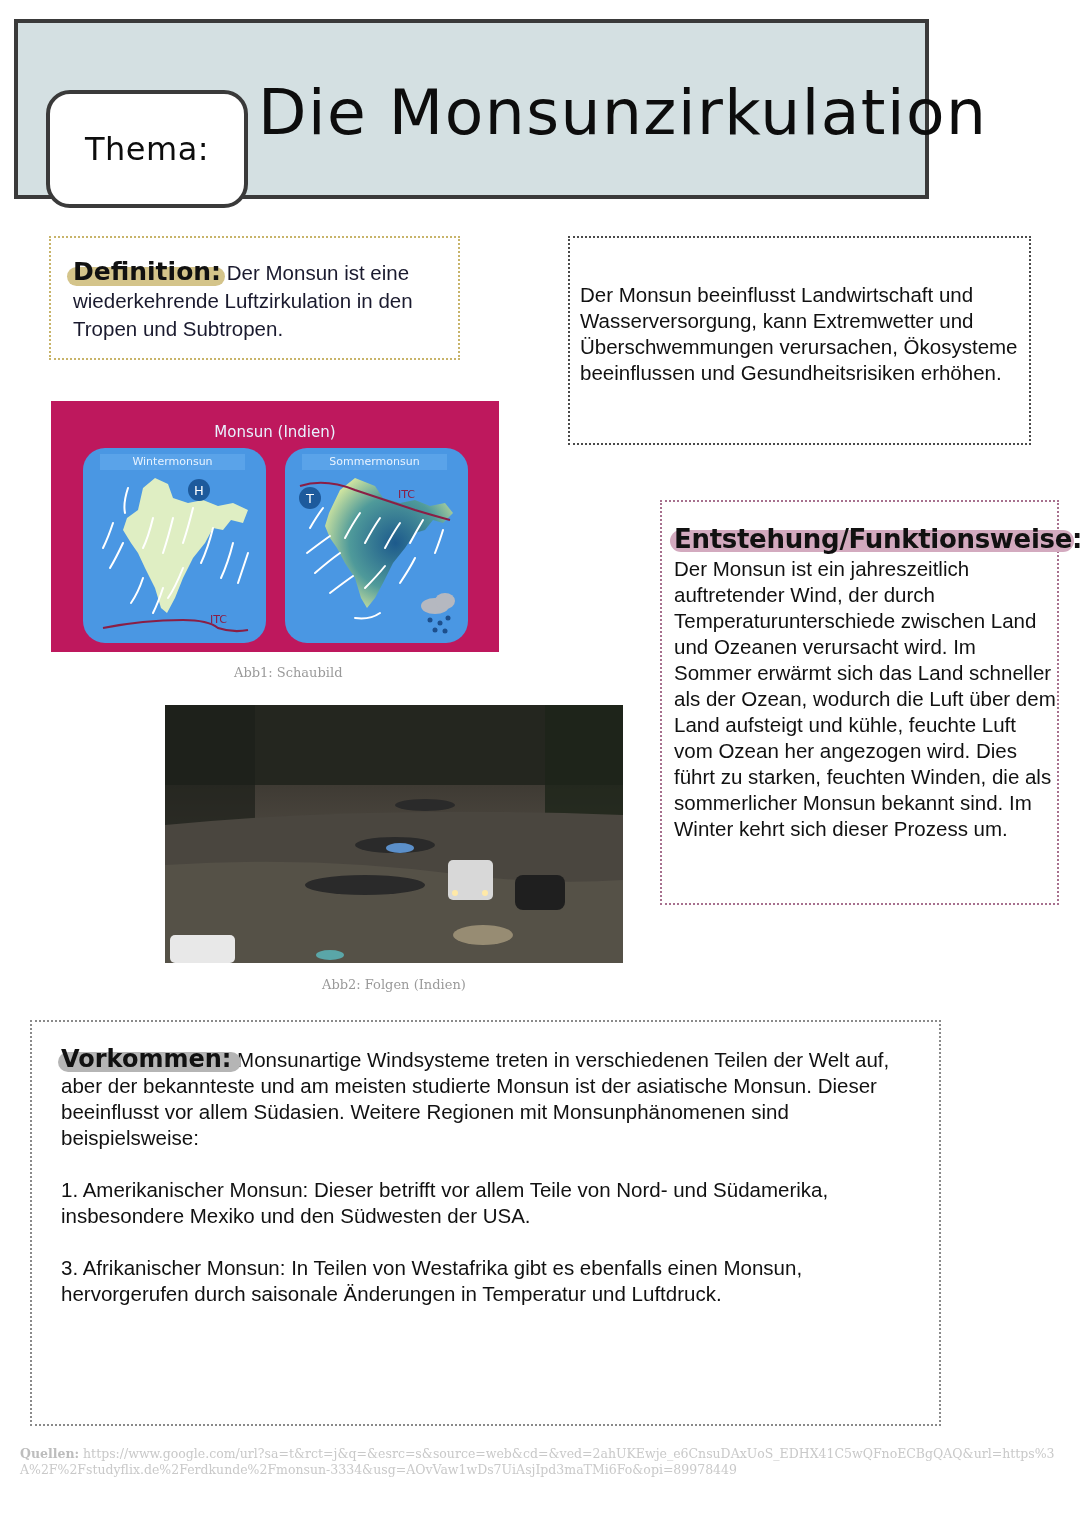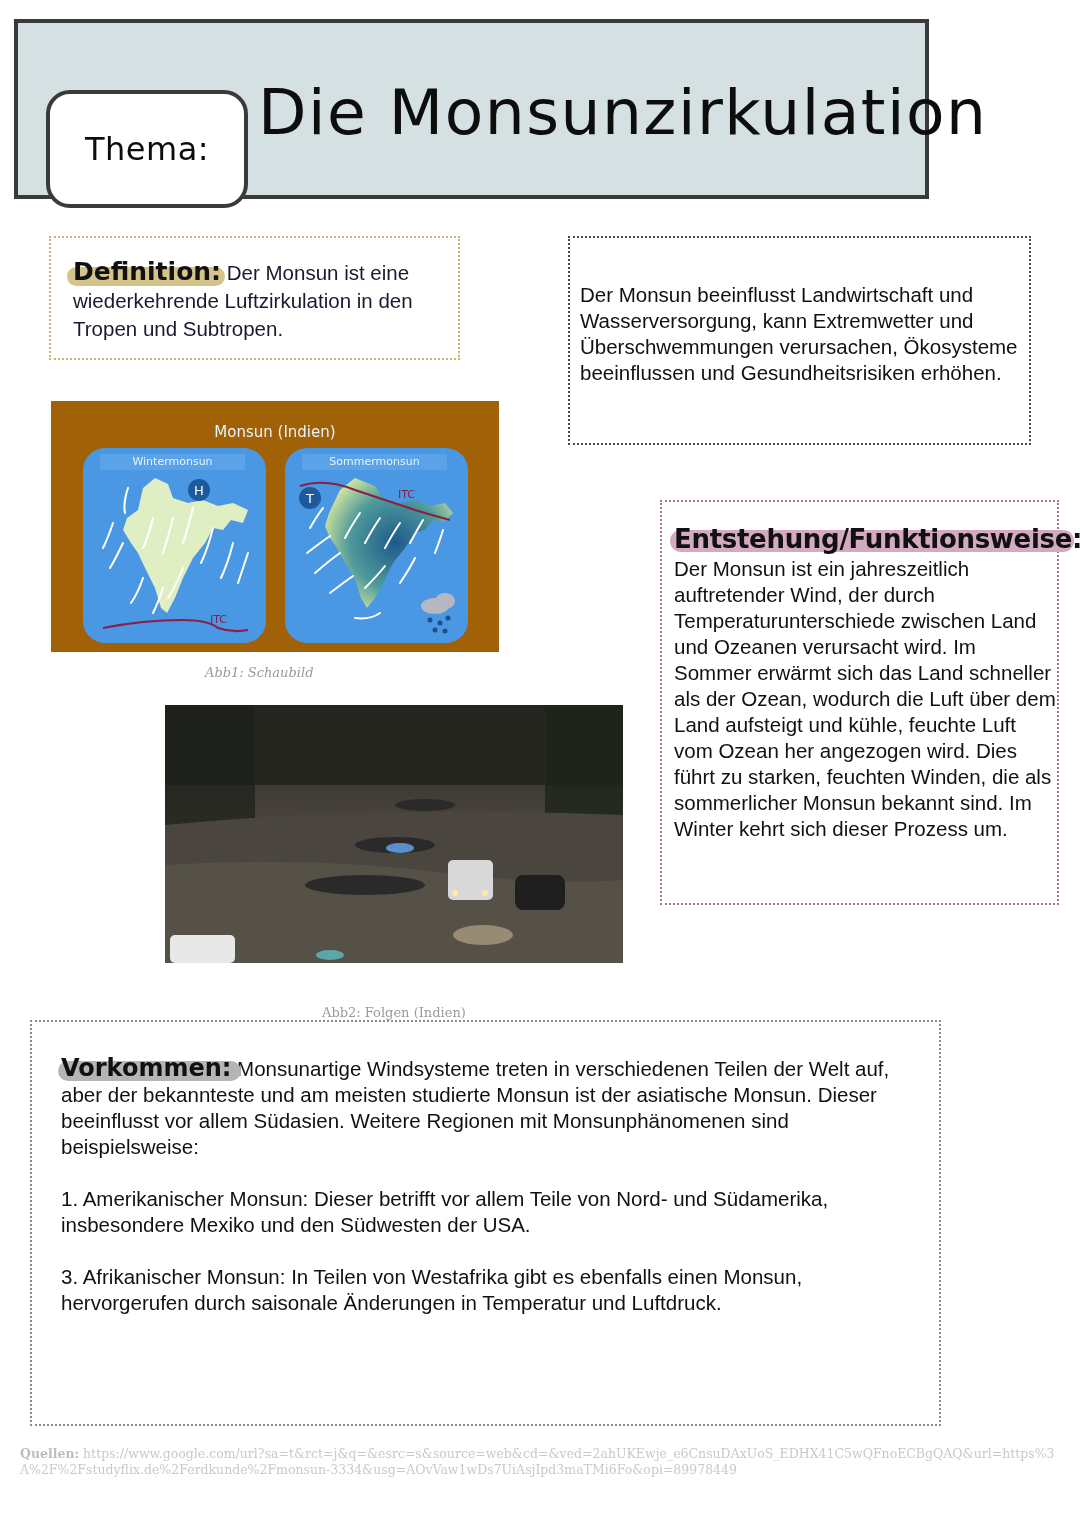--- a/index.html
+++ b/index.html
@@ -45,26 +45,26 @@
 
     .def-text { left: 22px; top: 20px; width: 380px; font-size: 20.5px; line-height: 28px; color: #1a1a2e; }
     .def-text .heading { font-size: 25px; }
 
     .folgen-head { left: 10px; top: 10px; font-size: 26px; font-family: "DejaVu Sans", sans-serif; font-weight: bold; white-space: nowrap; letter-spacing: -0.3px; }
     .folgen-text { left: 10px; top: 44px; width: 450px; }
 
     .entst-head { left: 12px; top: 22px; font-size: 26px; font-family: "DejaVu Sans", sans-serif; font-weight: bold; white-space: nowrap; letter-spacing: -0.3px; }
     .entst-text { left: 12px; top: 54px; width: 385px; }
 
-    .vork-text { left: 29px; top: 33px; width: 870px; }
+    .vork-text { left: 29px; top: 24px; width: 870px; }
     .vork-text .heading { font-size: 24px; }
     .vork-text p { margin: 0 0 26px 0; }
 
     
-    .fig1 { left: 51px; top: 401px; width: 448px; height: 251px; background: #a16207; overflow: hidden; }
+    .fig1 { left: 51px; top: 401px; width: 448px; height: 251px; background: #be185d; overflow: hidden; }
     .fig1-title { position: absolute; left: 0; width: 100%; top: 22px; text-align: center; color: #e8f3ff; font-size: 15px; font-family: "DejaVu Sans", sans-serif; }
     .panel { position: absolute; top: 47px; width: 183px; height: 195px; background: #4a97e3; border-radius: 22px; }
     .panel-label { position: absolute; left: 17px; top: 6px; width: 145px; height: 16px; background: #5aa3e9; color: #e8f3ff; font-size: 11px; font-family: "DejaVu Sans", sans-serif; text-align: center; line-height: 16px; }
     .caption { font-family: "DejaVu Serif", serif; font-size: 13px; color: #9a9a9a; }
 
     .fig2 { left: 165px; top: 705px; width: 458px; height: 258px; overflow: hidden;
       background: linear-gradient(180deg, #2b2b27 0%, #3e3a33 30%, #4f4a42 55%, #38342e 100%); }
 
     .sources { left: 20px; top: 1446px; width: 1040px; font-family: "DejaVu Serif", serif; font-size: 12.5px; line-height: 16px; color: #c9c9c9; word-break: break-all; }
     .sources b { color: #bdbdbd; }
@@ -151,21 +151,21 @@
           <circle cx="145" cy="172" r="2.5"></circle>
           <circle cx="155" cy="175" r="2.5"></circle>
           <circle cx="163" cy="170" r="2.5"></circle>
           <circle cx="150" cy="182" r="2.5"></circle>
           <circle cx="160" cy="183" r="2.5"></circle>
         </g>
     </svg>
     <div style="position:absolute; left:113px; top:40px; color:#8a1e45; font-size:11px; font-family:'DejaVu Sans',sans-serif;">ITC</div>
   </div>
 </div>
-<div class="abs caption" style="left:205px; top:665px;font-style:italic;">Abb1: Schaubild</div>
+<div class="abs caption" style="left:234px; top:665px;">Abb1: Schaubild</div>
 
 <div class="abs fig2">
   <svg width="458" height="258">
     <rect x="0" y="0" width="458" height="80" fill="#24261f"></rect>
     <rect x="0" y="0" width="90" height="258" fill="#1c1f19" opacity="0.7"></rect>
     <rect x="380" y="0" width="78" height="258" fill="#1d2419" opacity="0.8"></rect>
     <path d="M0,120 Q200,100 458,110 L458,258 L0,258 Z" fill="#4a463f"></path>
     <path d="M0,160 Q150,150 300,170 Q380,180 458,175 L458,258 L0,258 Z" fill="#5a554c" opacity="0.7"></path>
     <g fill="#2a2a2a">
         <ellipse cx="200" cy="180" rx="60" ry="10"></ellipse>
@@ -177,21 +177,21 @@
         <ellipse cx="165" cy="250" rx="14" ry="5" fill="#5aa6a8"></ellipse>
       </g>
     <rect x="283" y="155" width="45" height="40" rx="5" fill="#d8d8d8"></rect>
     <circle cx="290" cy="188" r="3" fill="#ffe9a8"></circle>
       <circle cx="320" cy="188" r="3" fill="#ffe9a8"></circle>
     <rect x="350" y="170" width="50" height="35" rx="8" fill="#1f1f1f"></rect>
     <rect x="5" y="230" width="65" height="28" rx="5" fill="#e8e8e8"></rect>
     <ellipse cx="318" cy="230" rx="30" ry="10" fill="#d9c8a0" opacity="0.5"></ellipse>
   </svg>
 </div>
-<div class="abs caption" style="left:322px; top:977px;margin-top:28px;">Abb2: Folgen (Indien)</div>
+<div class="abs caption" style="left:322px; top:977px;">Abb2: Folgen (Indien)</div>
 
 <div class="abs card card-entst">
   <div class="abs entst-head">
     <span class="hl" style="left:-4px; right:8px; top:6px; height:22px; background:#d3aabf;"></span>
     <span class="heading">Entstehung/Funktionsweise</span><span class="heading">:</span>
   </div>
   <div class="abs body-text entst-text">Der Monsun ist ein jahreszeitlich auftretender Wind, der durch Temperaturunterschiede zwischen Land und Ozeanen verursacht wird. Im Sommer erwärmt sich das Land schneller als der Ozean, wodurch die Luft über dem Land aufsteigt und kühle, feuchte Luft vom Ozean her angezogen wird. Dies führt zu starken, feuchten Winden, die als sommerlicher Monsun bekannt sind. Im Winter kehrt sich dieser Prozess um.</div>
 </div>
 
 <div class="abs card card-vork">

